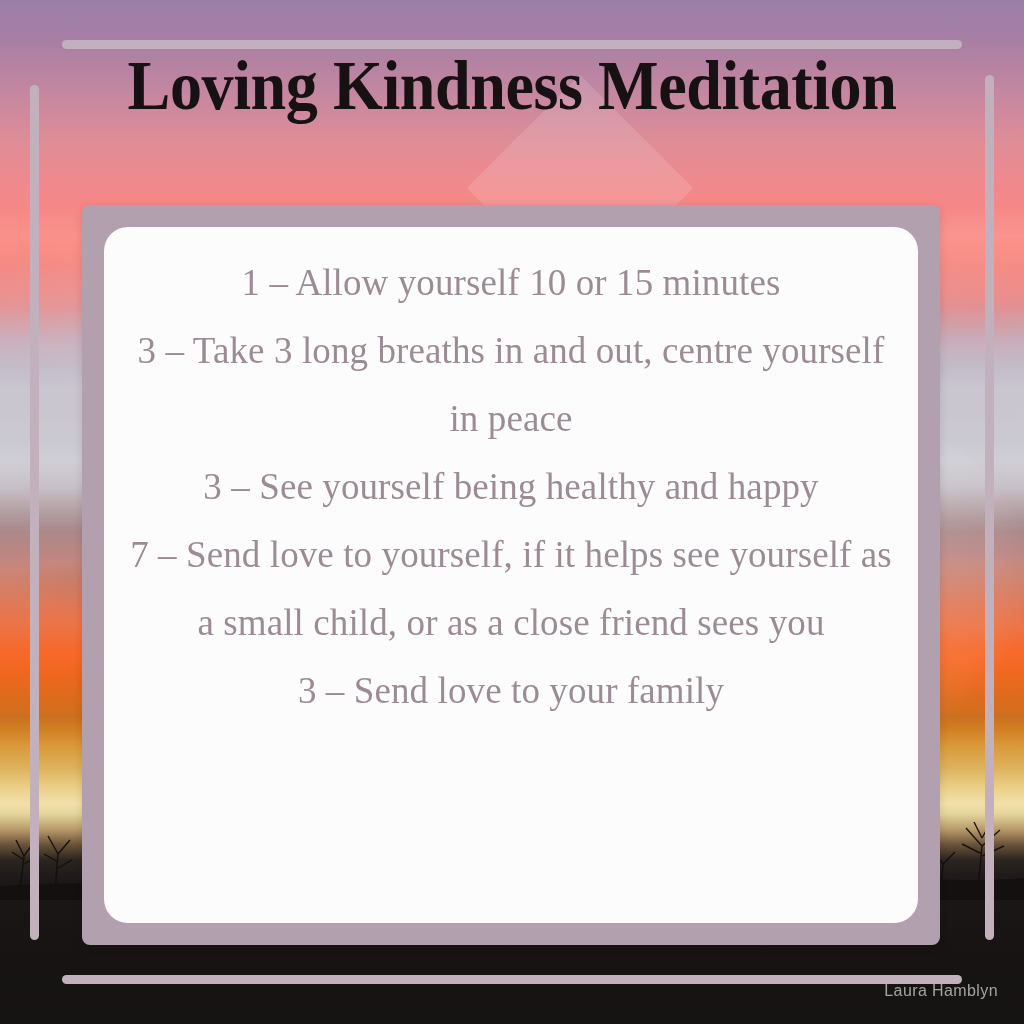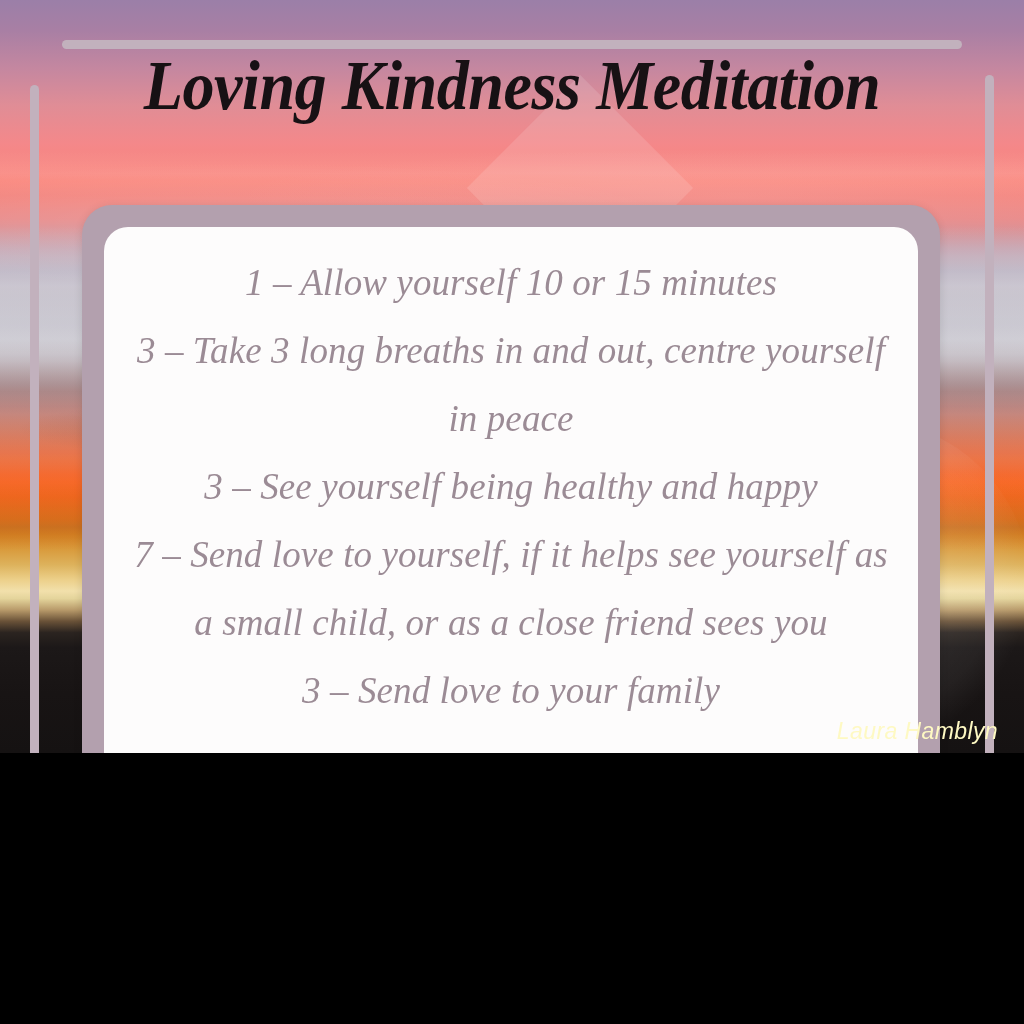--- a/index.html
+++ b/index.html
@@ -4,25 +4,24 @@
 <title>Loving Kindness Meditation</title>
 <style>
   html, body {
     margin: 0;
     padding: 0;
     background: #000;
   }
   #poster {
     position: relative;
     width: 1024px;
-    height: 753px;
+    height: 1024px;
     overflow: hidden;
     font-family: "Liberation Serif", "DejaVu Serif", serif;
     user-select: none;
-    font-style: italic;
   }
 
   
   .bg-photo {
     position: absolute;
     inset: 0;
     background:
       linear-gradient(to bottom,
         #9b7fa8 0%,
         #a87fa4 4%,
@@ -124,21 +123,21 @@
   }
 
   
   .card-frame {
     position: absolute;
     left: 82px;
     top: 205px;
     width: 858px;
     height: 740px;
     background: #b3a0ae;
-    border-radius: 30px;
+    border-radius: 8px;
     box-sizing: border-box;
     padding: 22px;
     box-shadow: 0 2px 10px rgba(0,0,0,0.12);
   }
   .card-inner {
     width: 100%;
     height: 100%;
     background: #fdfcfc;
     border-radius: 24px;
     box-sizing: border-box;
@@ -160,25 +159,25 @@
     font-size: 37px;
     line-height: 68px;
     letter-spacing: 0.1px;
     white-space: normal;
   }
 
   
   .signature {
     position: absolute;
     right: 26px;
-    bottom: 8px;
-    color: #fef9c3;
+    bottom: 24px;
+    color: #a3a3a3;
     font-family: "Liberation Sans", "DejaVu Sans", sans-serif;
     font-weight: 300;
-    font-size: 23px;
+    font-size: 16px;
     letter-spacing: 0.4px;
   }
 </style>
 </head>
 <body>
 
 <div id="poster">
 
   <div class="bg-photo"></div>
   <div class="bg-clouds"></div>

